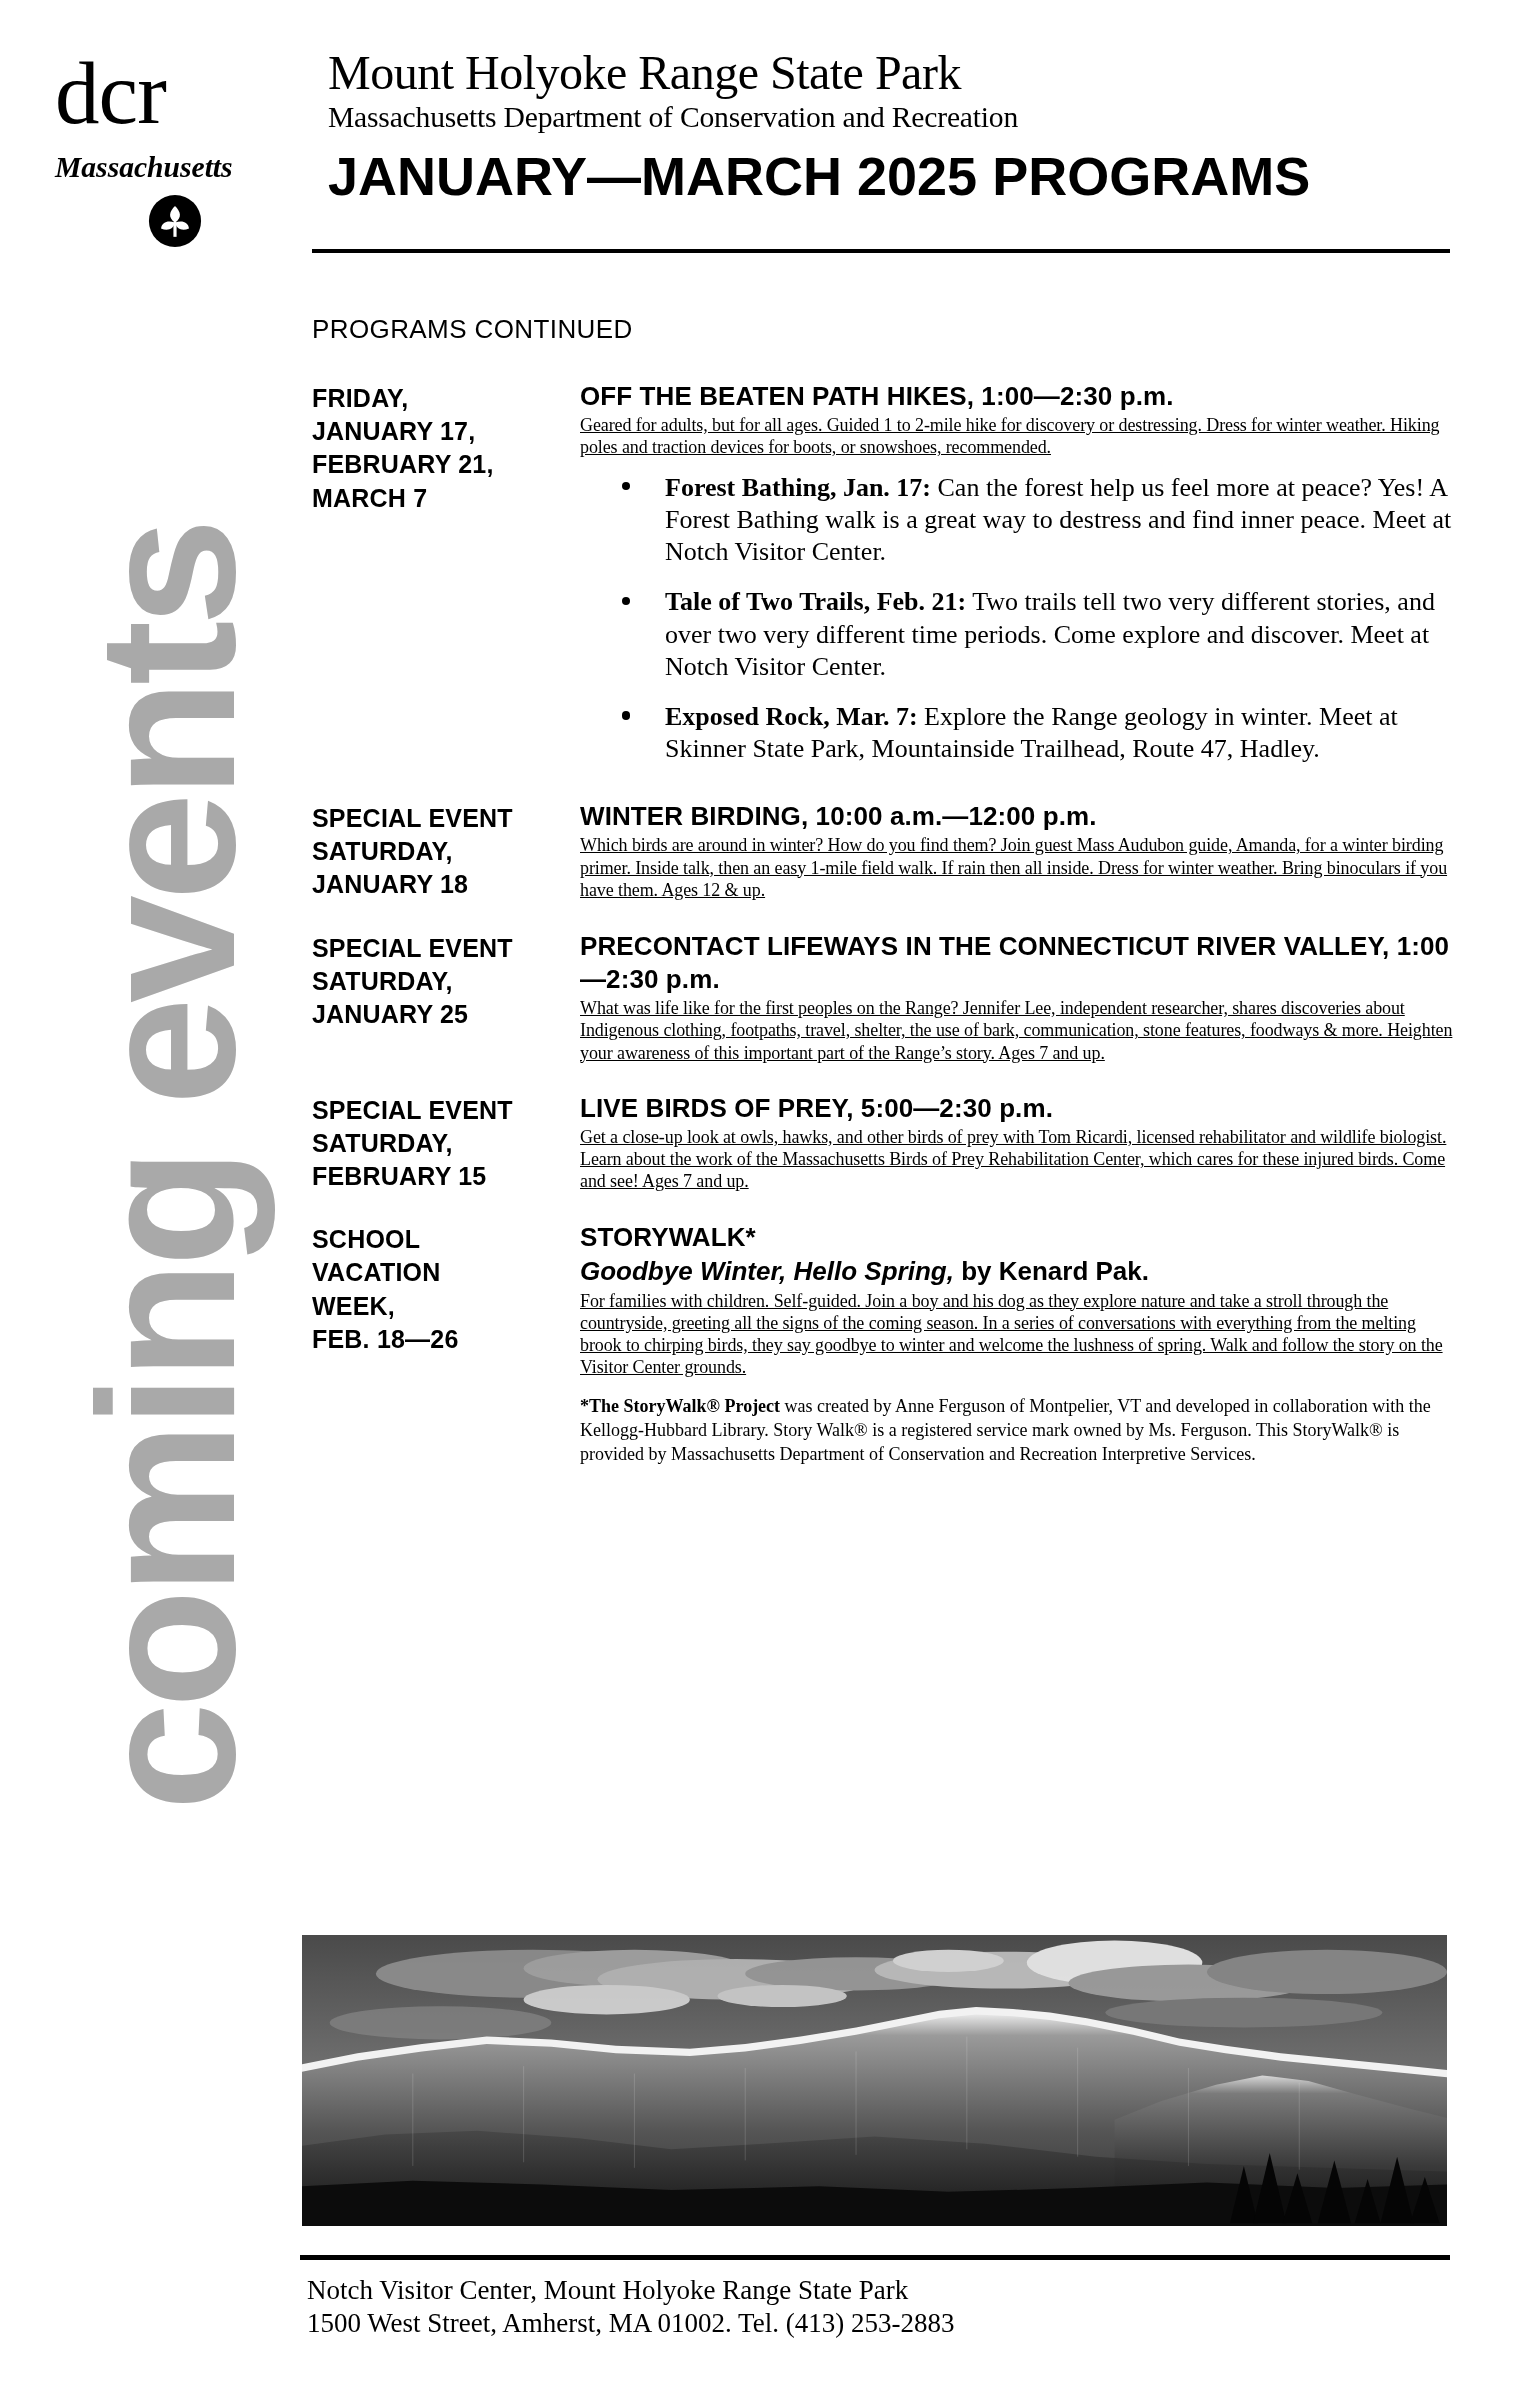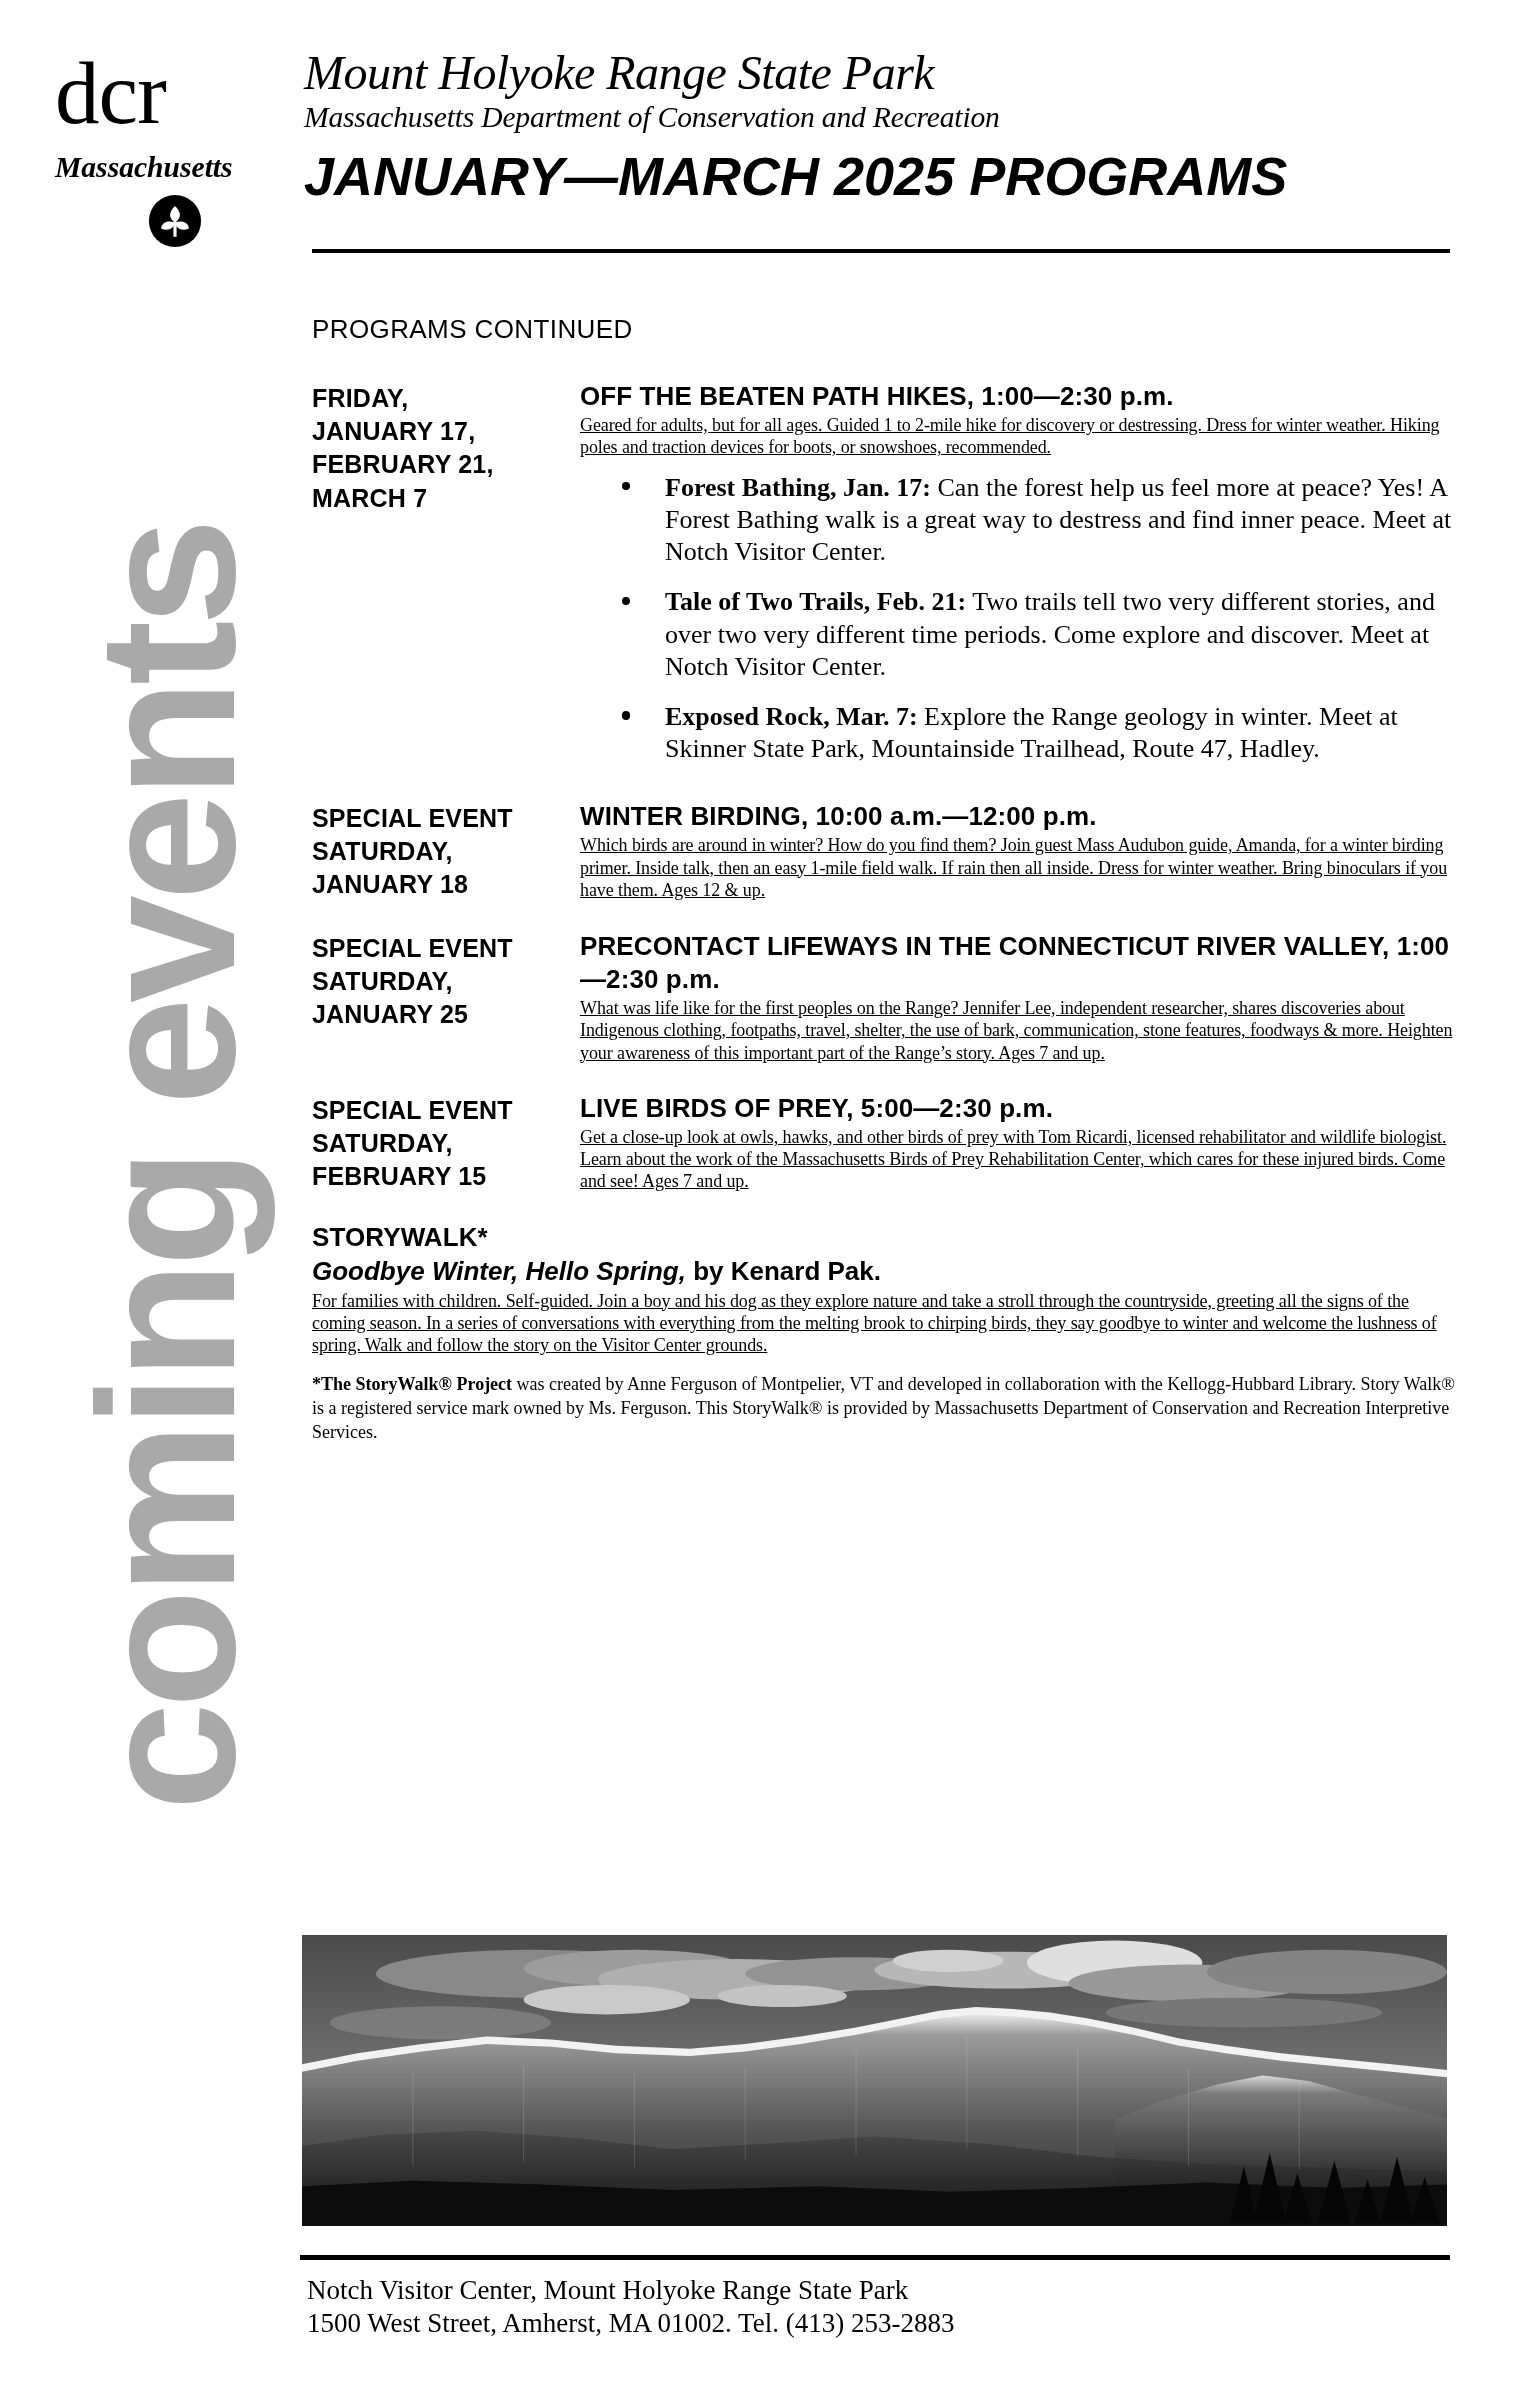--- a/index.html
+++ b/index.html
@@ -69,24 +69,23 @@
     color: #000;
   }
   #dcr-seal {
     margin: 9.2px auto 0 auto;
     width: 54px;
     height: 54px;
   }
 
   #masthead-titles {
     position: absolute;
-    left: 304px;
+    left: 328px;
     top: 48px;
     width: 1145px;
-    font-style: italic;
   }
   #park-name {
     font-family: "Liberation Serif", serif;
     font-size: 48px;
     line-height: 1.05;
     letter-spacing: -0.5px;
     white-space: nowrap;
   }
   #agency-name {
     font-family: "Liberation Serif", serif;
@@ -332,20 +331,26 @@
       <div>SATURDAY,</div>
       <div>FEBRUARY 15</div>
     </div>
     <div class="prog-body">
       <div class="prog-title">LIVE BIRDS OF PREY,  5:00—2:30 p.m.</div>
       <div class="prog-desc">Get a close-up look at owls, hawks, and other birds of prey with Tom Ricardi, licensed rehabilitator and wildlife biologist. Learn about the work of the Massachusetts Birds of Prey Rehabilitation Center, which cares for these injured birds. Come and see! Ages 7 and up.</div>
     </div>
   </div>
 
   <div class="program" style="margin-top:28px;">
+    <div class="prog-when">
+      <div>SCHOOL</div>
+      <div>VACATION</div>
+      <div>WEEK,</div>
+      <div>FEB. 18—26</div>
+    </div>
     <div class="prog-body">
       <div class="prog-title">STORYWALK*</div>
       <div class="prog-subtitle"><span>Goodbye Winter, Hello Spring,</span><span class="roman"> by Kenard Pak.</span></div>
       <div class="prog-desc">For families with children. Self-guided. Join a boy and his dog as they explore nature and take a stroll through the countryside, greeting all the signs of the coming season. In a series of conversations with everything from the melting brook to chirping birds, they say goodbye to winter and welcome the lushness of spring. Walk and follow the story on the Visitor Center grounds.</div>
       <div class="footnote"><b>*The StoryWalk® Project</b><span> was created by Anne Ferguson of Montpelier, VT and developed in collaboration with the Kellogg-Hubbard Library. Story Walk® is a registered service mark owned by Ms. Ferguson. This StoryWalk® is provided by Massachusetts Department of Conservation and Recreation Interpretive Services.</span></div>
     </div>
   </div>
 </div>
 
 <div id="photo-wrap">

